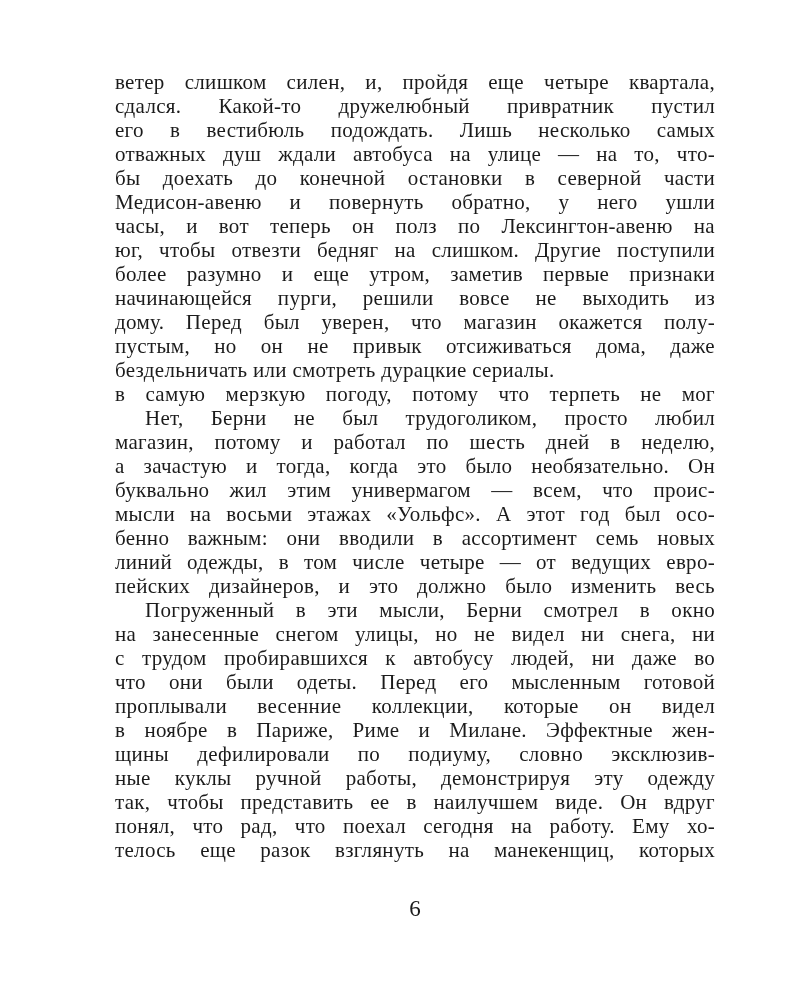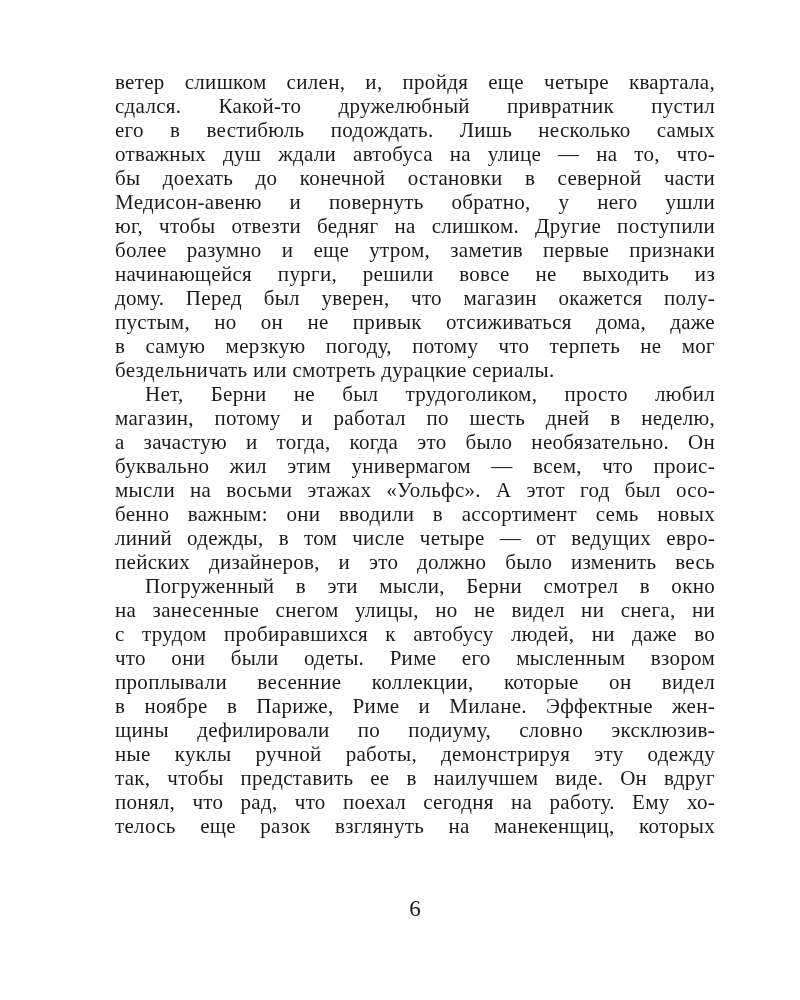--- a/index.html
+++ b/index.html
@@ -62,43 +62,44 @@
 
 <div class="page">
   <div class="textblock" style="color: rgb(27, 27, 27);">
       <div class="paragraph">
         <div class="line">ветер слишком силен, и, пройдя еще четыре квартала,</div>
         <div class="line">сдался. Какой-то дружелюбный привратник пустил</div>
         <div class="line">его в вестибюль подождать. Лишь несколько самых</div>
         <div class="line">отважных душ ждали автобуса на улице — на то, что-</div>
         <div class="line">бы доехать до конечной остановки в северной части</div>
         <div class="line">Медисон-авеню и повернуть обратно, у него ушли</div>
+        <div class="line">часы, и вот теперь он полз по Лексингтон-авеню на</div>
         <div class="line">юг, чтобы отвезти бедняг на слишком. Другие поступили</div>
         <div class="line">более разумно и еще утром, заметив первые признаки</div>
         <div class="line">начинающейся пурги, решили вовсе не выходить из</div>
         <div class="line">дому. Перед был уверен, что магазин окажется полу-</div>
         <div class="line">пустым, но он не привык отсиживаться дома, даже</div>
+        <div class="line last-natural">бездельничать или смотреть дурацкие сериалы.</div>
         <div class="line">в самую мерзкую погоду, потому что терпеть не мог</div>
-        <div class="line last-natural">бездельничать или смотреть дурацкие сериалы.</div>
       </div>
       <div class="paragraph">
         <div class="line indent">Нет, Берни не был трудоголиком, просто любил</div>
         <div class="line">магазин, потому и работал по шесть дней в неделю,</div>
         <div class="line">а зачастую и тогда, когда это было необязательно. Он</div>
         <div class="line">буквально жил этим универмагом — всем, что проис-</div>
         <div class="line">мысли на восьми этажах «Уольфс». А этот год был осо-</div>
         <div class="line">бенно важным: они вводили в ассортимент семь новых</div>
         <div class="line">линий одежды, в том числе четыре — от ведущих евро-</div>
         <div class="line">пейских дизайнеров, и это должно было изменить весь</div>
       </div>
       <div class="paragraph">
         <div class="line indent">Погруженный в эти мысли, Берни смотрел в окно</div>
         <div class="line">на занесенные снегом улицы, но не видел ни снега, ни</div>
         <div class="line">с трудом пробиравшихся к автобусу людей, ни даже во</div>
-        <div class="line">что они были одеты. Риме его мысленным взором</div>
+        <div class="line">что они были одеты. Перед его мысленным готовой</div>
         <div class="line">проплывали весенние коллекции, которые он видел</div>
         <div class="line">в ноябре в Париже, Риме и Милане. Эффектные жен-</div>
         <div class="line">щины дефилировали по подиуму, словно эксклюзив-</div>
         <div class="line">ные куклы ручной работы, демонстрируя эту одежду</div>
         <div class="line">так, чтобы представить ее в наилучшем виде. Он вдруг</div>
         <div class="line">понял, что рад, что поехал сегодня на работу. Ему хо-</div>
         <div class="line">телось еще разок взглянуть на манекенщиц, которых</div>
       </div>
     </div>
   <div class="pagenum" style="color: rgb(27, 27, 27);">6</div>

